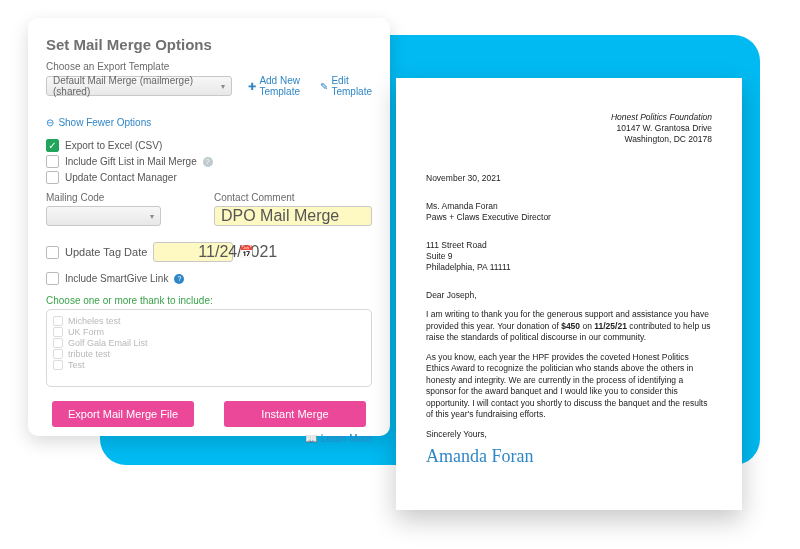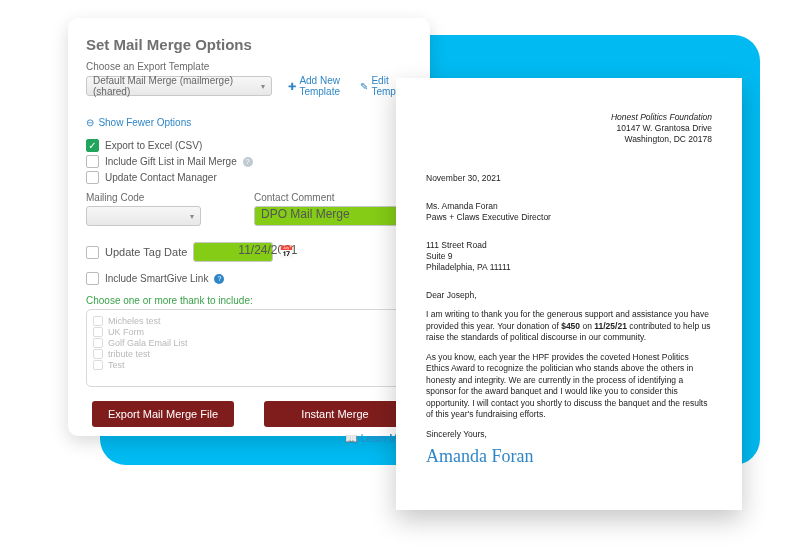--- a/index.html
+++ b/index.html
@@ -25,21 +25,20 @@
     top: 18px;
     left: 28px;
     width: 362px;
     height: 418px;
     background: #fff;
     border-radius: 10px;
     box-shadow: 0 6px 18px rgba(0,0,0,0.15);
     padding: 18px 18px 14px 18px;
     font-size: 11px;
     color: #555;
-    margin-left: 40px;
   }
   .panel-title {
     font-size: 15px;
     color: #707070;
     font-weight: 600;
     margin-bottom: 8px;
   }
   .field-label {
     font-size: 10px;
     color: #6a6a6a;
@@ -131,24 +130,25 @@
     display: flex;
     gap: 10px;
     margin-top: 8px;
   }
   .col { flex: 1; }
   .input-box {
     height: 20px;
     border: 1px solid #c8c8c8;
     border-radius: 3px;
     padding: 0 6px;
-    font-size: 12px;
+    font-size: 16px;
     color: #555;
     display: flex;
-    background: #84cc16;
+    align-items: center;
+    background: #fef9c3;
   }
   .input-box.small { width: 80px; padding-left: 44px; }
   .mailing-select {
     width: 115px;
     height: 20px;
     background: linear-gradient(#f7f7f7, #e8e8e8);
     border: 1px solid #c8c8c8;
     border-radius: 3px;
     display: flex;
     align-items: center;
@@ -197,21 +197,21 @@
   }
   .btn-row {
     display: flex;
     gap: 30px;
     margin-top: 14px;
     padding: 0 6px;
   }
   .big-btn {
     flex: 1;
     height: 26px;
-    background: #7f1d1d;
+    background: #ec4899;
     color: #fff;
     border-radius: 3px;
     border: none;
     font-size: 11px;
     display: flex;
     align-items: center;
     justify-content: center;
     cursor: pointer;
   }
   .learn-row {

